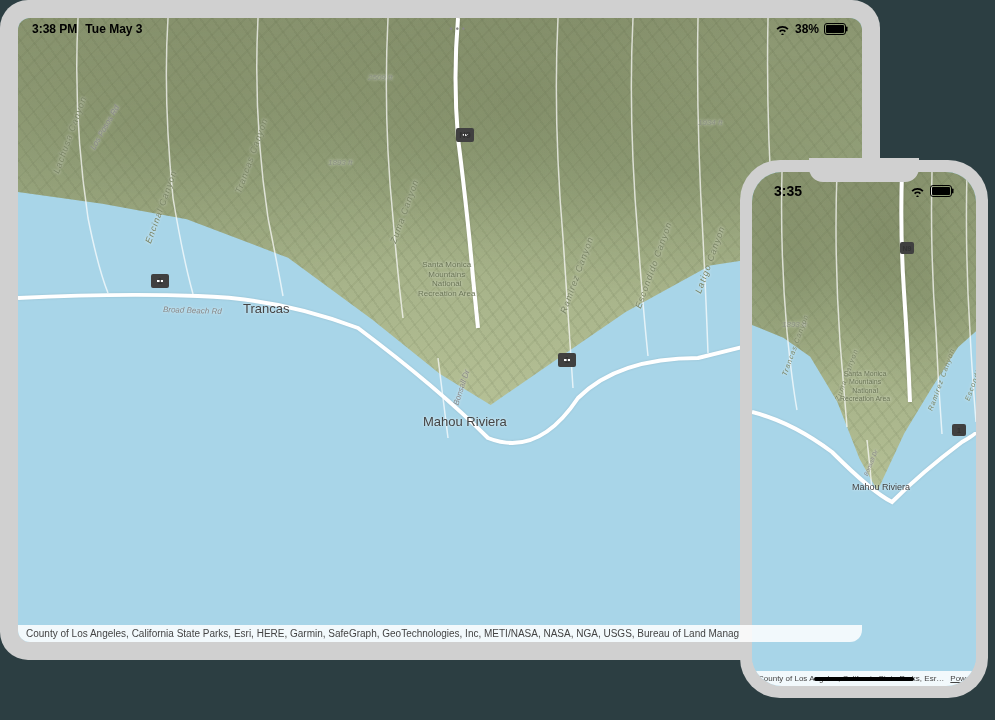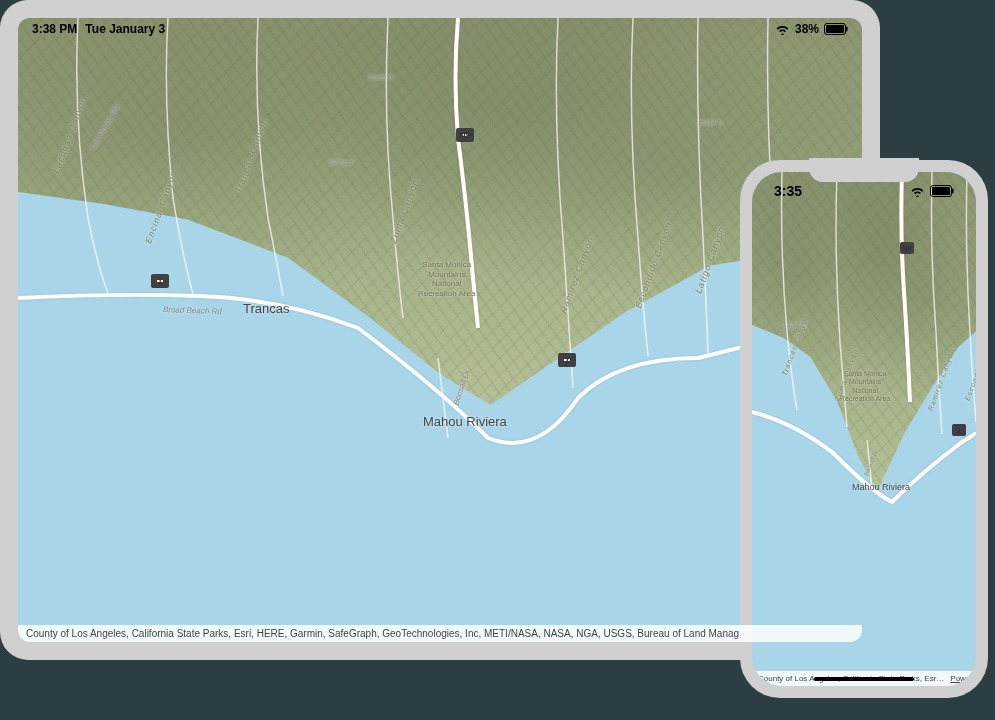--- a/index.html
+++ b/index.html
@@ -207,21 +207,21 @@
 </style>
 </head>
 <body>
 
 <div class="ipad">
   <div class="ipad-screen">
 
     <div class="ipad-status">
       <div class="left">
         <span>3:38 PM</span>
-        <span>Tue January 3</span>
+        <span>Tue May 3</span>
       </div>
       <div class="center">•••</div>
       <div class="right">
         <span class="wifi-icon">
           <svg width="15" height="11" viewBox="0 0 15 11">
               <path d="M7.5 9.5a1.2 1.2 0 100 2.4 1.2 1.2 0 000-2.4zM4 7a5 5 0 017 0l-1.2 1.2a3.3 3.3 0 00-4.6 0L4 7zm-2.5-2.5a8.5 8.5 0 0112 0L12.3 5.7a6.8 6.8 0 00-9.6 0L1.5 4.5z" fill="#000"></path>
             </svg>
         </span>
         <span>38%</span>
         <span class="battery-icon">

